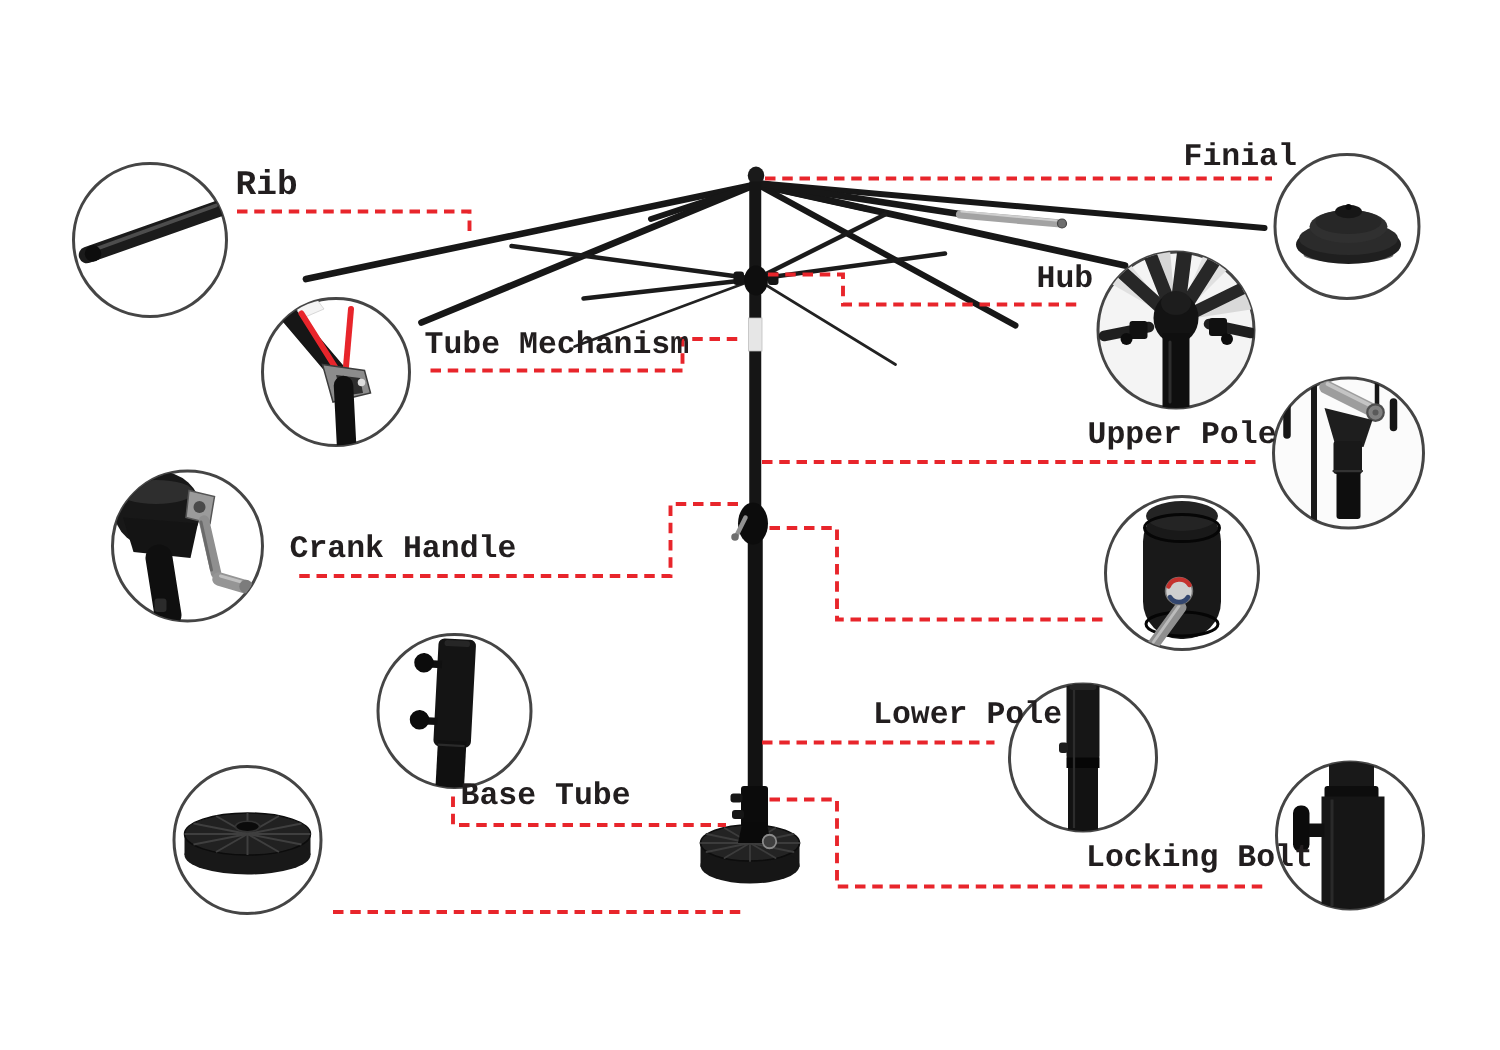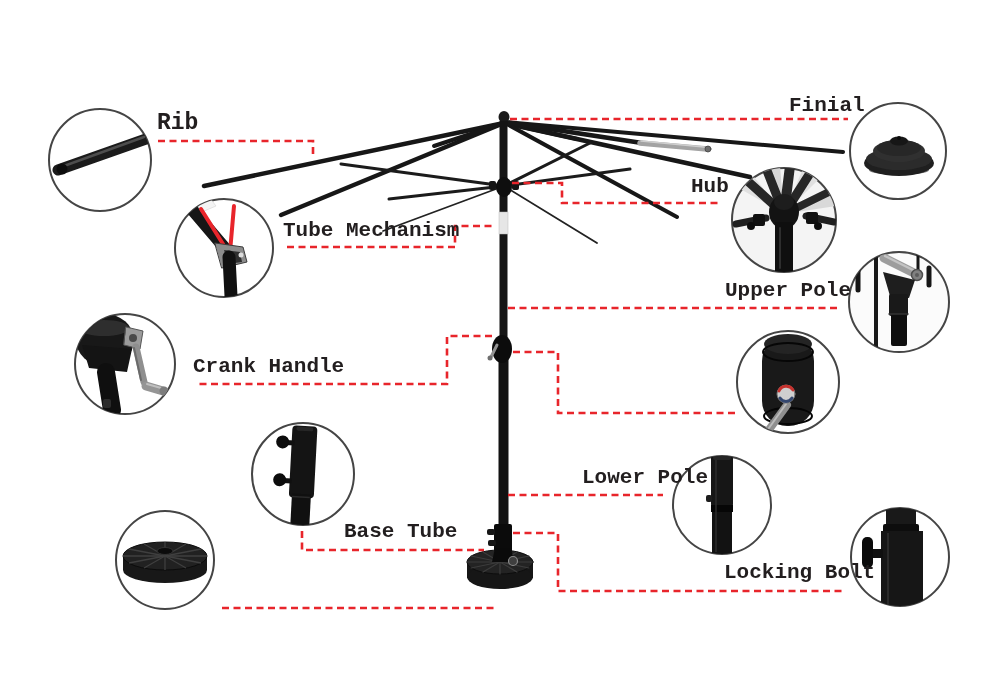--- a/index.html
+++ b/index.html
@@ -326,16 +326,16 @@
   </g>
 </svg>
 
   <div class="lbl" style="left:157px;top:111px;font-size:23px;">Rib</div>
   <div class="lbl" style="left:789px;top:95px;font-size:21px;">Finial</div>
   <div class="lbl" style="left:283px;top:220px;font-size:21px;">Tube Mechanism</div>
   <div class="lbl" style="left:691px;top:176px;font-size:21px;">Hub</div>
   <div class="lbl" style="left:725px;top:280px;font-size:21px;">Upper Pole</div>
   <div class="lbl" style="left:193px;top:356px;font-size:21px;">Crank Handle</div>
   <div class="lbl" style="left:554px;top:467px;font-size:21px;margin-left:28px;">Lower Pole</div>
-  <div class="lbl" style="left:307px;top:521px;font-size:21px;margin-left:37px;">Base Tube</div>
+  <div class="lbl" style="left:307px;top:521px;font-size:21px;">Base Tube</div>
   <div class="lbl" style="left:724px;top:562px;font-size:21px;">Locking Bolt</div>
 
 </div>
 
 </body></html>

